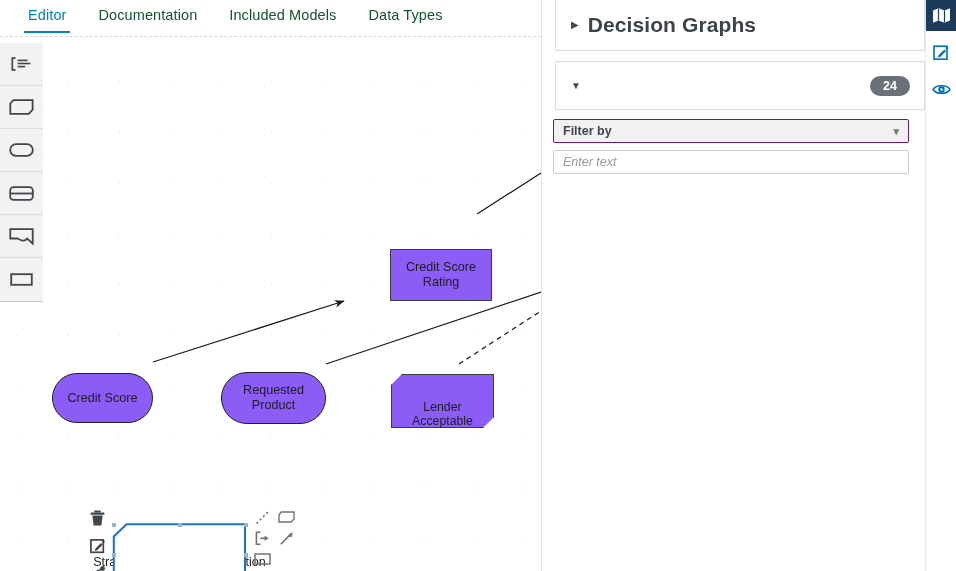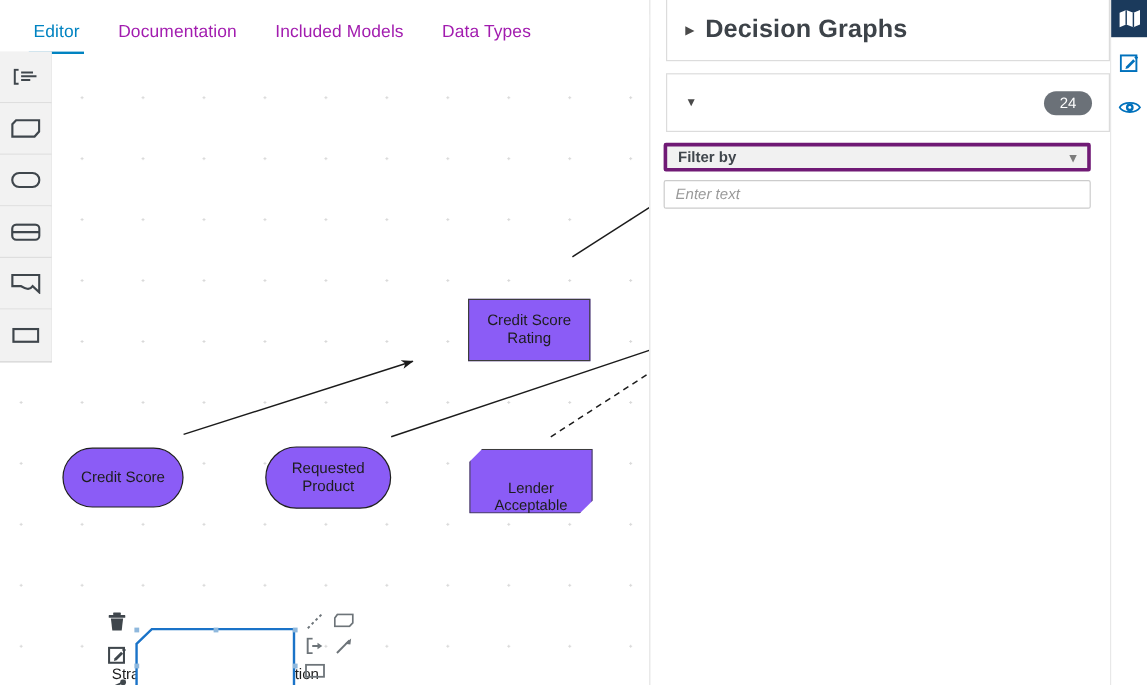--- a/index.html
+++ b/index.html
@@ -10,32 +10,32 @@
     overflow: hidden;
     font-family: "Liberation Sans", sans-serif;
     background: #ffffff;
     color: #37474f;
     position: relative;
   }
 
   
   #tabbar {
     position: absolute;
-    left: 0; top: 12px;
+    left: 0; top: 0;
     width: 541px;
     height: 36px;
     background: #ffffff;
     display: flex;
     align-items: flex-start;
     padding-left: 12px;
     z-index: 6;
   }
   .tab {
     font-size: 14.5px;
-    color: #a21caf;
+    color: #14532d;
     padding: 7px 16px 10px 16px;
     cursor: pointer;
     position: relative;
     white-space: nowrap;
     letter-spacing: .1px;
   }
   .tab.active { color: #0083c1; }
   .tab.active::after {
     content: "";
     position: absolute;
@@ -205,29 +205,30 @@
   #count-badge {
     position: absolute;
     right: 14px; top: 50%; transform: translateY(-50%);
     background: #6b7178;
     color: #ffffff;
     font-size: 12.5px;
     border-radius: 11px;
     padding: 3px 13px;
     min-width: 40px;
     text-align: center;
+    font-weight: bold;
   }
 
   
   #filter-by {
     position: absolute;
     left: 553px; top: 119px;
     width: 356px; height: 24px;
     background: #f1f1f1;
-    border: 3px solid #701a75;
+    border: 1px solid #701a75;
     border-radius: 2px;
     display: flex; align-items: center;
     padding: 0 9px;
     font-size: 12.5px;
     font-weight: bold;
     color: #40464c;
     cursor: pointer;
     z-index: 7;
   }
   #filter-caret { margin-left: auto; color: #7c7c7c; font-size: 11px; }

